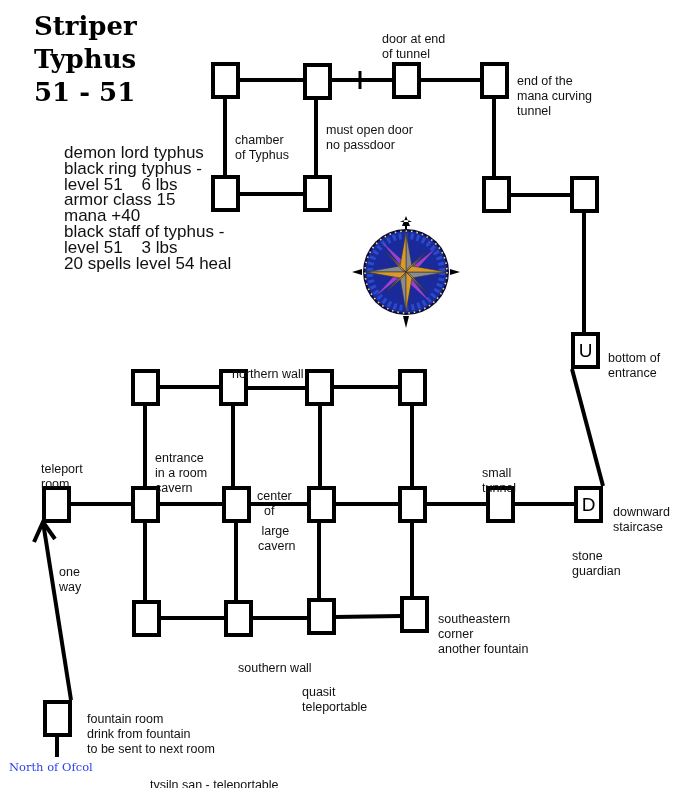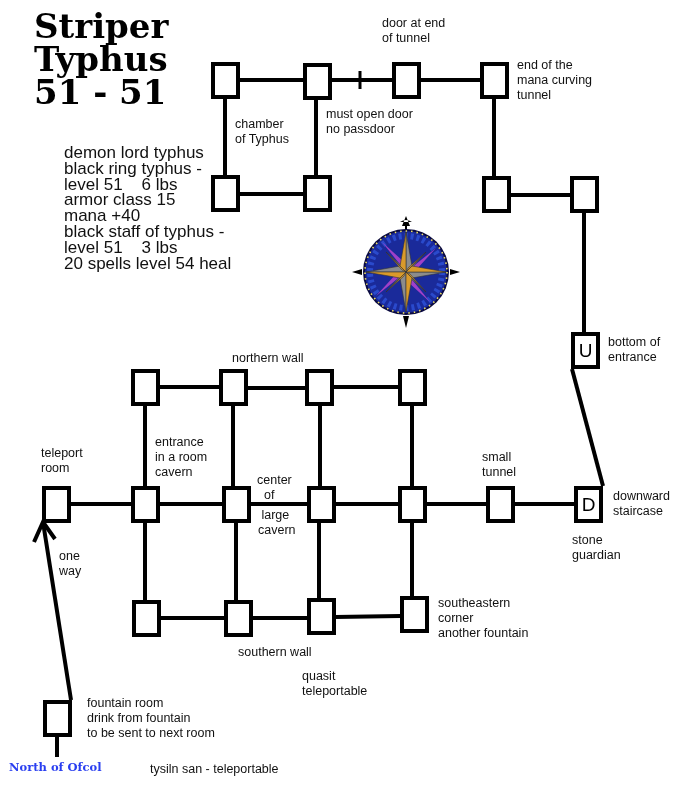--- a/index.html
+++ b/index.html
@@ -1,24 +1,24 @@
 <!DOCTYPE html>
 <html><head>
 <meta charset="utf-8">
 <style>
   html, body { margin: 0; padding: 0; background: #ffffff; }
   body { width: 688px; height: 788px; position: relative; overflow: hidden;
          font-family: "Liberation Sans", sans-serif; color: #111; }
   #map { position: absolute; left: 0; top: 0; }
-  .lbl { position: absolute; font-size: 12.5px; line-height: 15px; white-space: pre; color: #111; }
+  .lbl { position: absolute; font-size: 12.5px; line-height: 15px; white-space: pre; color: #111; margin-top: 16px; }
   .title { position: absolute; left: 34px; top: 10px; font-family: "DejaVu Serif", serif;
-           font-weight: bold; font-size: 34px; line-height: 33px; white-space: pre; color: #000; }
+           font-weight: bold; font-size: 26px; line-height: 33px; white-space: pre; color: #000; }
   .notes { position: absolute; left: 64px; top: 145px; font-size: 17px; line-height: 15.8px; white-space: pre; }
   .origin { position: absolute; left: 9px; top: 760px; font-family: "DejaVu Serif", serif;
-            font-weight: bold; font-size: 11.5px; color: #2a3ff0; white-space: pre; }
+            font-weight: normal; font-size: 11.5px; color: #2a3ff0; white-space: pre; }
   .room { position: absolute; box-sizing: border-box; width: 29px; height: 37px;
           border: 4px solid #000; background: #fff;
           display: flex; align-items: center; justify-content: center;
           font-size: 19px; font-family: "Liberation Sans", sans-serif; color: #000; }
 </style>
 </head>
 <body>
 
 <svg id="map" width="688" height="788">
   <g stroke="#000" stroke-width="4" fill="none">

